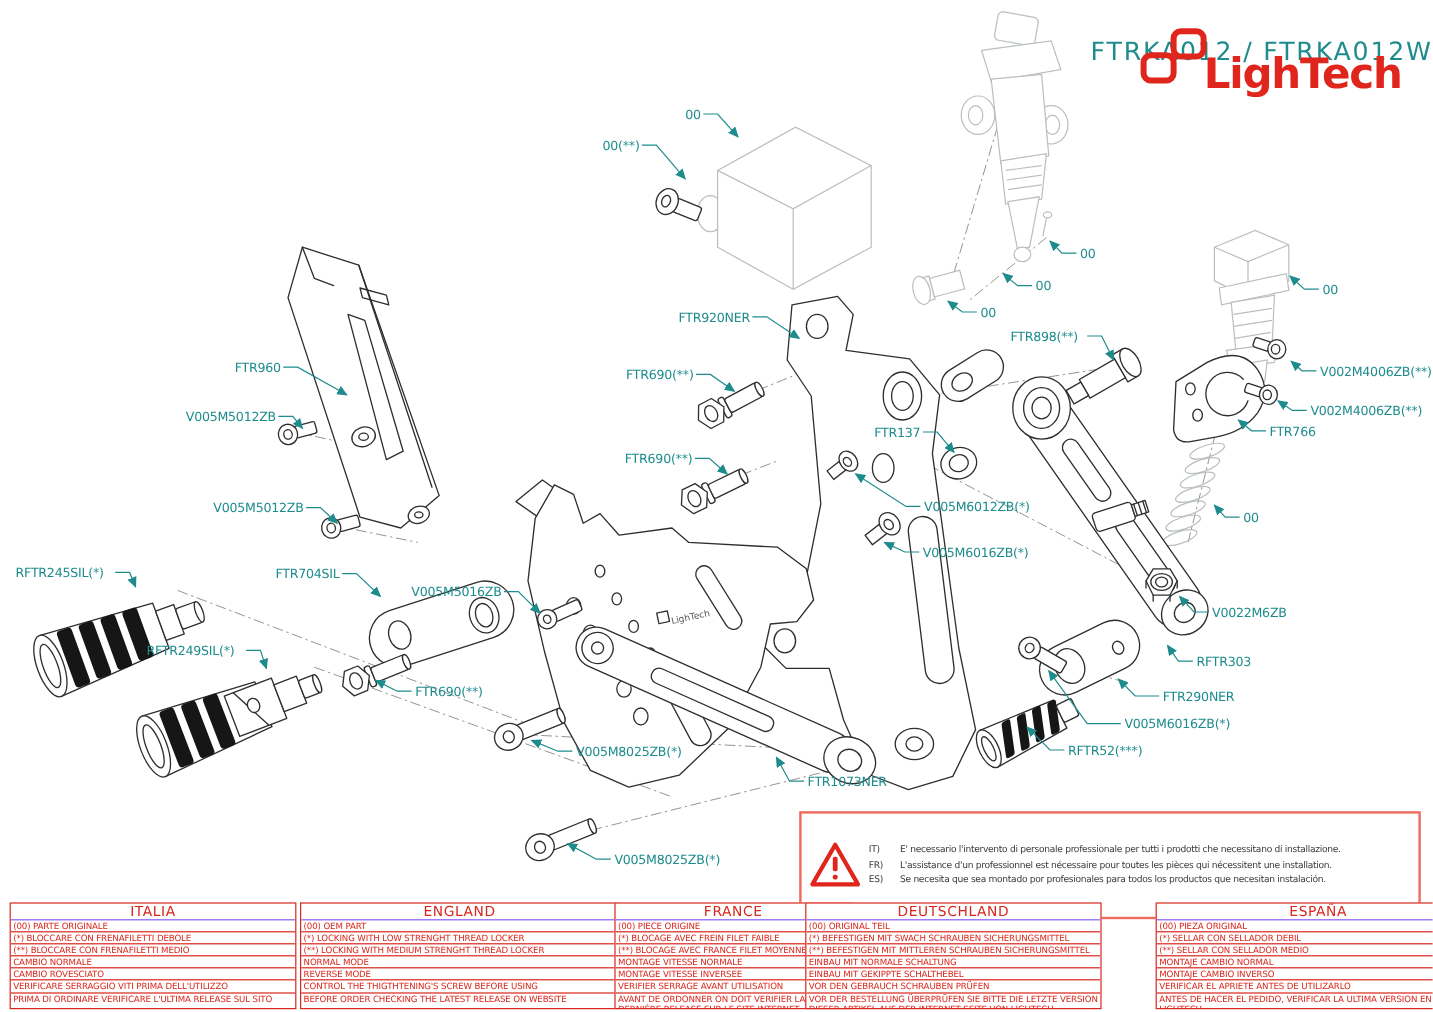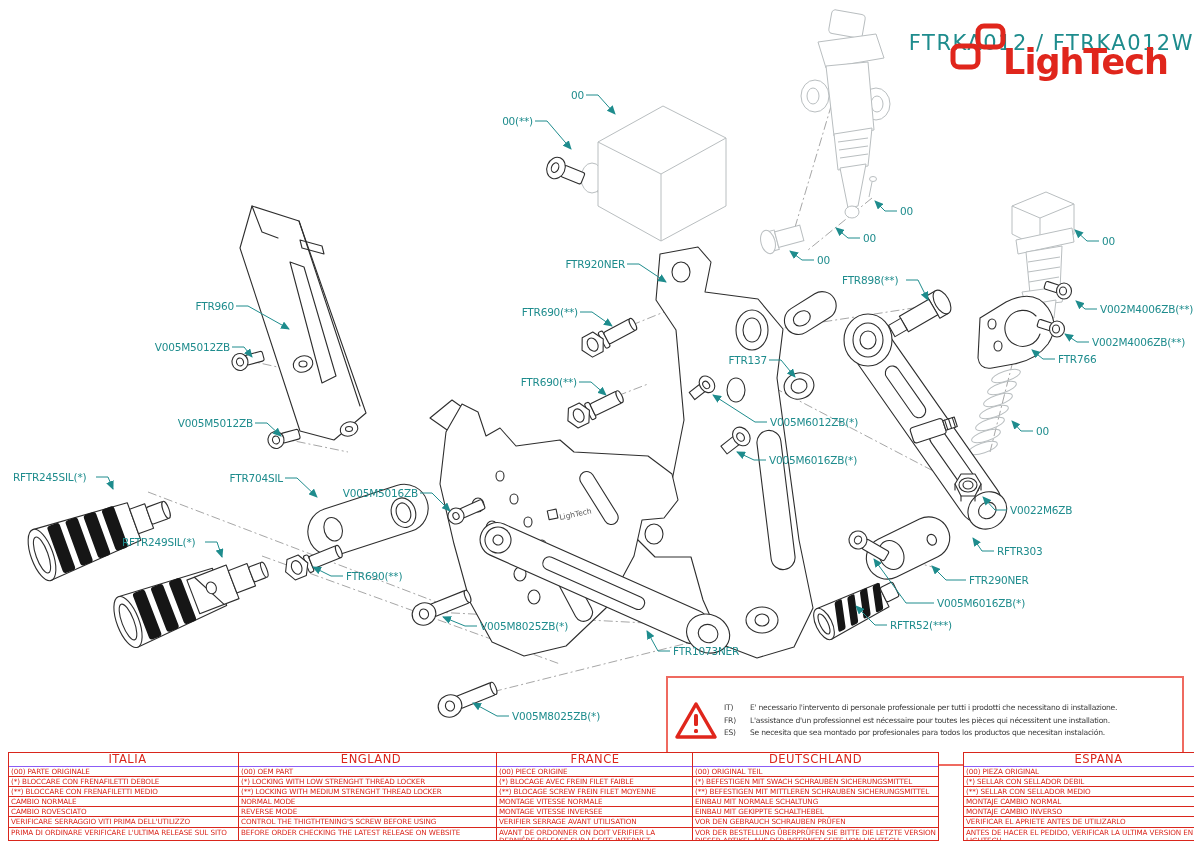--- a/index.html
+++ b/index.html
@@ -25,22 +25,22 @@
            border:2px solid #ef6a60;background:#fff;display:flex;align-items:center;box-sizing:border-box}
   .warn-icon{flex:0 0 56px;display:flex;justify-content:center}
   .warn-lines{flex:1;color:#3a3a3a;font-size:7.6px;line-height:12.4px;letter-spacing:-.25px;white-space:nowrap;overflow:hidden}
   .warn-code{display:inline-block;width:26px}
   .lang-col{position:absolute;top:752px;height:89px;border:1px solid #d9261c;color:#d9261c;
             background:#fff;box-sizing:border-box;overflow:hidden}
   .lang-header{text-align:center;font-size:11.5px;line-height:13px;border-bottom:1px solid #8b5cf6;letter-spacing:.5px}
   .lang-row{border-bottom:1px solid #d9261c;padding:.5px 2px 1px;font-size:7.2px;line-height:7.6px;
             white-space:nowrap;overflow:hidden;letter-spacing:-.1px}
   .lang-row.tall{border-bottom:none;white-space:normal;line-height:8.2px;padding-top:1.5px}
-  .c0{left:8px;width:239px}.c1{left:238px;width:266px}.c2{left:496px;width:198px}
-  .c3{left:692px;width:247px}.c4{left:963px;width:271px}
+  .c0{left:8px;width:239px}.c1{left:250px;width:266px}.c2{left:512px;width:198px}
+  .c3{left:671px;width:247px}.c4{left:963px;width:271px}
 </style>
 </head>
 <body>
 
 <div class="page">
 
   <svg class="diagram" width="1194" height="760" viewBox="0 0 1194 760">
     <defs>
       <marker id="arr" markerWidth="9" markerHeight="8" refX="8" refY="4" orient="auto">
         <path d="M0,0 L9,4 L0,8 z" fill="#1e8c8d"></path>
@@ -466,21 +466,21 @@
     <div class="lang-row">(**)  LOCKING WITH MEDIUM STRENGHT THREAD LOCKER</div>
     <div class="lang-row">NORMAL MODE</div>
     <div class="lang-row">REVERSE MODE</div>
     <div class="lang-row">CONTROL THE THIGTHTENING'S SCREW BEFORE USING</div>
     <div class="lang-row tall">BEFORE ORDER CHECKING THE LATEST RELEASE ON WEBSITE</div>
   </div>
   <div class="lang-col c2">
     <div class="lang-header">FRANCE</div>
     <div class="lang-row">(00) PIECE ORIGINE</div>
     <div class="lang-row">(*)  BLOCAGE AVEC FREIN FILET FAIBLE</div>
-    <div class="lang-row">(**)  BLOCAGE SCREW FREIN FILET MOYENNE</div>
+    <div class="lang-row">(**)  BLOCAGE AVEC FRANCE FILET MOYENNE</div>
     <div class="lang-row">MONTAGE VITESSE NORMALE</div>
     <div class="lang-row">MONTAGE VITESSE INVERSEE</div>
     <div class="lang-row">VERIFIER SERRAGE AVANT UTILISATION</div>
     <div class="lang-row tall">AVANT DE ORDONNER ON DOIT VERIFIER LA DERNIÉRE RELEASE SUR LE SITE INTERNET</div>
   </div>
   <div class="lang-col c3">
     <div class="lang-header">DEUTSCHLAND</div>
     <div class="lang-row">(00) ORIGINAL TEIL</div>
     <div class="lang-row">(*)  BEFESTIGEN MIT SWACH SCHRAUBEN SICHERUNGSMITTEL</div>
     <div class="lang-row">(**)  BEFESTIGEN MIT MITTLEREN SCHRAUBEN SICHERUNGSMITTEL</div>

